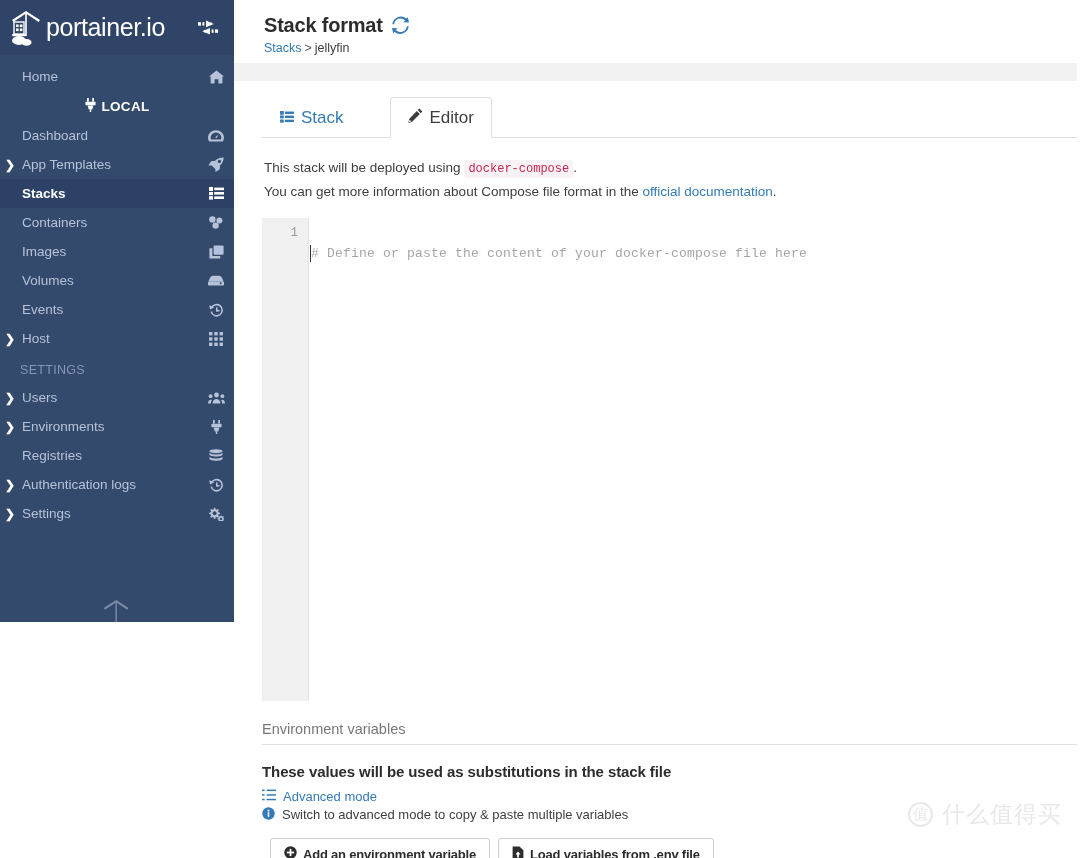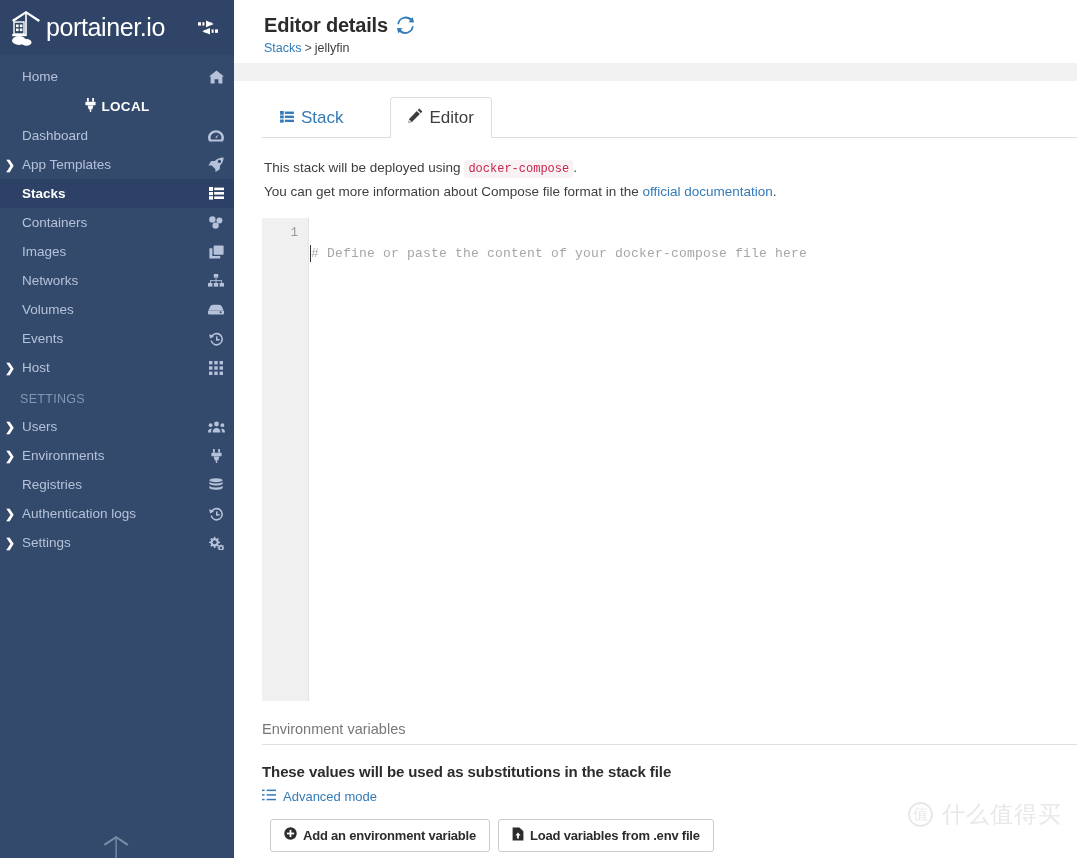--- a/index.html
+++ b/index.html
@@ -6,21 +6,21 @@
   html, body {
     width: 1080px; height: 858px;
     font-family: "Liberation Sans", sans-serif;
     background: #ffffff;
     overflow: hidden;
   }
   #app { display: flex; width: 1080px; height: 858px; position: relative; }
 
   
   .sidebar {
-    width: 234px; min-width: 234px; height: 858px;
+    width: 234px; min-width: 234px; height: 622px;
     background: #334a6c;
     position: relative;
     overflow: hidden;
   }
   .sb-logo-row {
     height: 55px;
     display: flex; align-items: center;
     padding: 0 14px 0 10px;
     background: #2f4466;
   }
@@ -331,39 +331,20 @@
       <span class="ico">
         <svg width="15" height="14" viewBox="0 0 15 14">
             <g fill="#b6c2d9">
               <rect x="4.6" y="0.4" width="10" height="9.4" rx="1"></rect>
               <path d="M0.4 3.2 L3.4 3.2 L3.4 11 L11.2 11 L11.2 13.6 L0.4 13.6 Z"></path>
             </g>
           </svg>
       </span>
     </div>
 
-    <div class="sb-item">
-      <span class="caret"></span>
-      <span class="lbl">Networks</span>
-      <span class="ico">
-        <svg width="16" height="13" viewBox="0 0 16 13">
-            <g fill="#b6c2d9">
-              <rect x="5.8" y="0" width="4.4" height="3.6"></rect>
-              <rect x="0" y="9" width="4.4" height="3.6"></rect>
-              <rect x="5.8" y="9" width="4.4" height="3.6"></rect>
-              <rect x="11.6" y="9" width="4.4" height="3.6"></rect>
-              <rect x="7.6" y="3.8" width="0.9" height="2.6"></rect>
-              <rect x="2" y="6.2" width="12" height="0.9"></rect>
-              <rect x="2" y="6.6" width="0.9" height="2.4"></rect>
-              <rect x="7.6" y="6.6" width="0.9" height="2.4"></rect>
-              <rect x="13.2" y="6.6" width="0.9" height="2.4"></rect>
-            </g>
-          </svg>
-      </span>
-    </div>
 
     <div class="sb-item">
       <span class="caret"></span>
       <span class="lbl">Volumes</span>
       <span class="ico">
         <svg width="16" height="11" viewBox="0 0 16 11">
             <g fill="#b6c2d9">
               <path d="M2.2 2.6 A3.2 3.2 0 0 1 5 0.8 L11 0.8 A3.2 3.2 0 0 1 13.8 2.6 L15.4 6 L0.6 6 Z"></path>
               <rect x="0" y="6.2" width="16" height="4.2" rx="1.2"></rect>
             </g>
@@ -493,21 +474,21 @@
           <rect x="15.2" y="3" width="1.6" height="24"></rect>
         </g>
       </svg>
     </div>
   </div>
 
   <div class="main">
 
     <div class="page-head">
       <div class="page-title">
-        <span>Editor details</span>
+        <span>Stack format</span>
         <span class="refresh-ico">
           <svg width="19" height="19" viewBox="0 0 19 19">
             <g fill="#337ab7">
               <path d="M3.1 8.2 A6.5 6.5 0 0 1 14.2 4.4 L12.3 6.2 L18 6.6 L16.8 1.2 L15.4 2.6 A8.6 8.6 0 0 0 1.3 8.2 Z"></path>
               <path d="M15.9 10.3 A6.5 6.5 0 0 1 4.8 14.1 L6.7 12.3 L1 11.9 L2.2 17.3 L3.6 15.9 A8.6 8.6 0 0 0 17.7 10.3 Z"></path>
             </g>
           </svg>
         </span>
       </div>
       <div class="breadcrumb">
@@ -585,20 +566,30 @@
                   <rect x="4.6" y="9.8" width="9.4" height="1.5"></rect>
                   <rect x="0" y="0.6" width="2.6" height="1.5"></rect>
                   <rect x="0" y="5.2" width="2.6" height="1.5"></rect>
                   <rect x="0" y="9.8" width="2.6" height="1.5"></rect>
                 </g>
               </svg>
           </span>
           <span>Advanced mode</span>
         </div>
 
+        <div class="info-row">
+          <span>
+            <svg width="13" height="13" viewBox="0 0 13 13">
+                <circle cx="6.5" cy="6.5" r="6.2" fill="#337ab7"></circle>
+                <rect x="5.7" y="5.2" width="1.6" height="4.6" fill="#ffffff"></rect>
+                <rect x="5.7" y="2.8" width="1.6" height="1.7" fill="#ffffff"></rect>
+              </svg>
+          </span>
+          <span>Switch to advanced mode to copy &amp; paste multiple variables</span>
+        </div>
 
         <div class="btn-row">
           <div class="btn">
             <span>
               <svg width="13" height="13" viewBox="0 0 13 13">
                   <circle cx="6.5" cy="6.5" r="6.2" fill="#2c2c2c"></circle>
                   <rect x="5.6" y="2.9" width="1.8" height="7.2" fill="#ffffff"></rect>
                   <rect x="2.9" y="5.6" width="7.2" height="1.8" fill="#ffffff"></rect>
                 </svg>
             </span>

